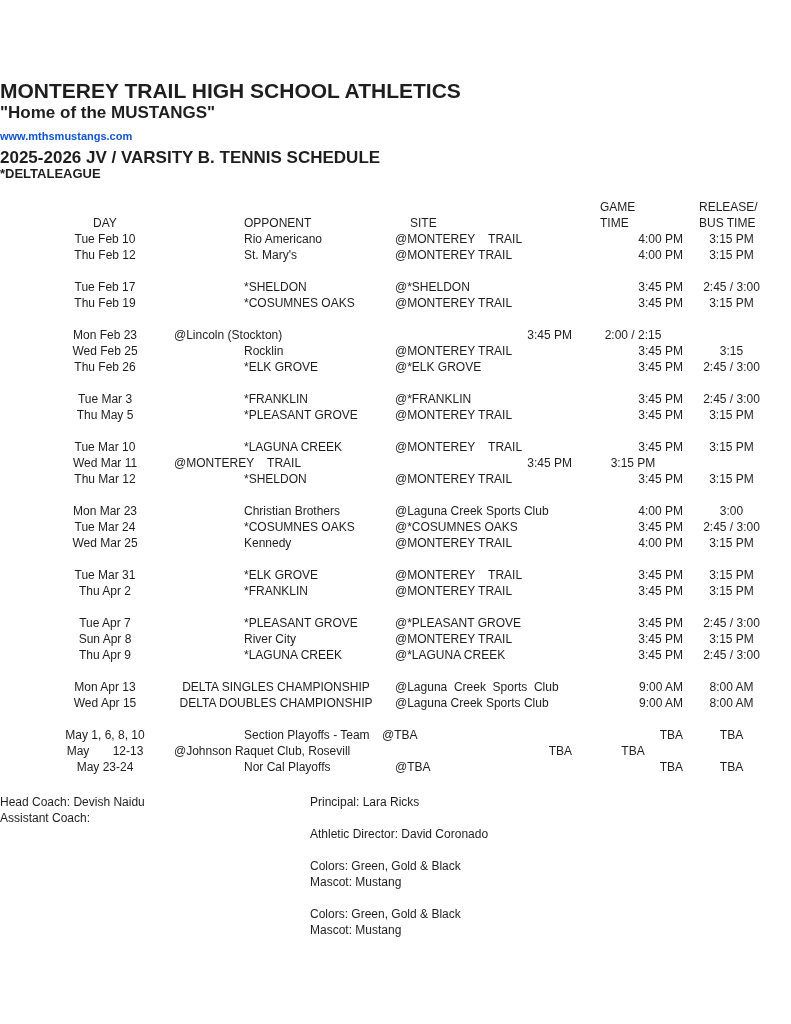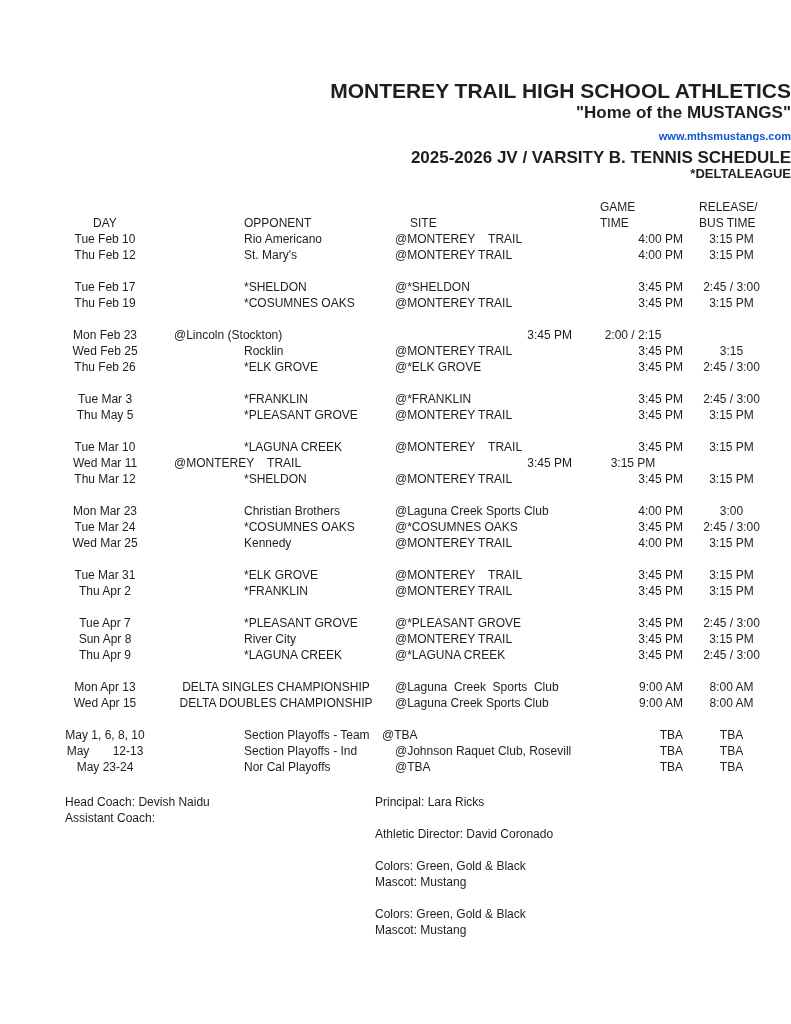--- a/index.html
+++ b/index.html
@@ -5,21 +5,21 @@
   html, body { margin: 0; padding: 0; background: #ffffff; }
   body {
     width: 791px; height: 1024px;
     font-family: "Liberation Sans", sans-serif;
     color: #1e1e1e;
     overflow: hidden;
   }
   .page { width: 791px; height: 1024px; background: #ffffff; }
 
   
-  .header { text-align: right; padding-left: 18px; }
+  .header { text-align: left; }
   .title    { margin: 0; padding-top: 80px; font-size: 21px; line-height: 22px; font-weight: bold; letter-spacing: 0; }
   .subtitle { margin: 2px 0 0 0; font-size: 17px; line-height: 18px; font-weight: bold; }
   .website  { margin-top: 8px; font-size: 11px; line-height: 12px; }
   .website a { font-weight: bold; text-decoration: none; cursor: pointer; }
   .sched-title { margin: 7px 0 0 0; font-size: 17px; line-height: 18px; font-weight: bold; }
   .league   { margin: 0; font-size: 13px; line-height: 14px; font-weight: bold; }
 
   
   .table { margin-top: 18px; }
   .grid-row {
@@ -37,21 +37,21 @@
   .c-site { padding-left: 3px; white-space: pre; }
   .c-site.jam { text-indent: -13px; }
   .c-game { text-align: right; white-space: pre; }
   .c-rel  { text-align: center; white-space: pre; }
   .hdr .c-game, .hdr .c-rel { text-align: left; }
   .hdr .c-game { padding-left: 17px; }
   .hdr .c-rel  { padding-left: 5px; }
   .hdr .c-site { padding-left: 18px; }
 
   
-  .footer { display: flex; margin-left: 65px; margin-top: 19px; font-size: 12px; line-height: 16px; }
+  .footer { display: flex; margin-top: 19px; font-size: 12px; line-height: 16px; }
   .f-left  { width: 310px; }
   .f-line  { min-height: 16px; white-space: pre; }
 </style>
 </head>
 <body>
 
 <div class="page">
 
   <div class="header">
     <h1 class="title">MONTEREY TRAIL HIGH SCHOOL ATHLETICS</h1>
@@ -242,21 +242,20 @@
         <div class="grid-row spacer"></div>
         <div class="grid-row">
           <div class="c-day">May 1, 6, 8, 10</div>
           <div class="c-opp">Section Playoffs - Team</div>
           <div class="c-site jam">@TBA</div>
           <div class="c-game">TBA</div>
           <div class="c-rel">TBA</div>
         </div>
         <div class="grid-row">
           <div class="c-day">May       12-13</div>
-          <div class="c-opp">Section Playoffs - Ind</div>
           <div class="c-site">@Johnson Raquet Club, Rosevill</div>
           <div class="c-game">TBA</div>
           <div class="c-rel">TBA</div>
         </div>
         <div class="grid-row">
           <div class="c-day">May 23-24</div>
           <div class="c-opp">Nor Cal Playoffs</div>
           <div class="c-site">@TBA</div>
           <div class="c-game">TBA</div>
           <div class="c-rel">TBA</div>

